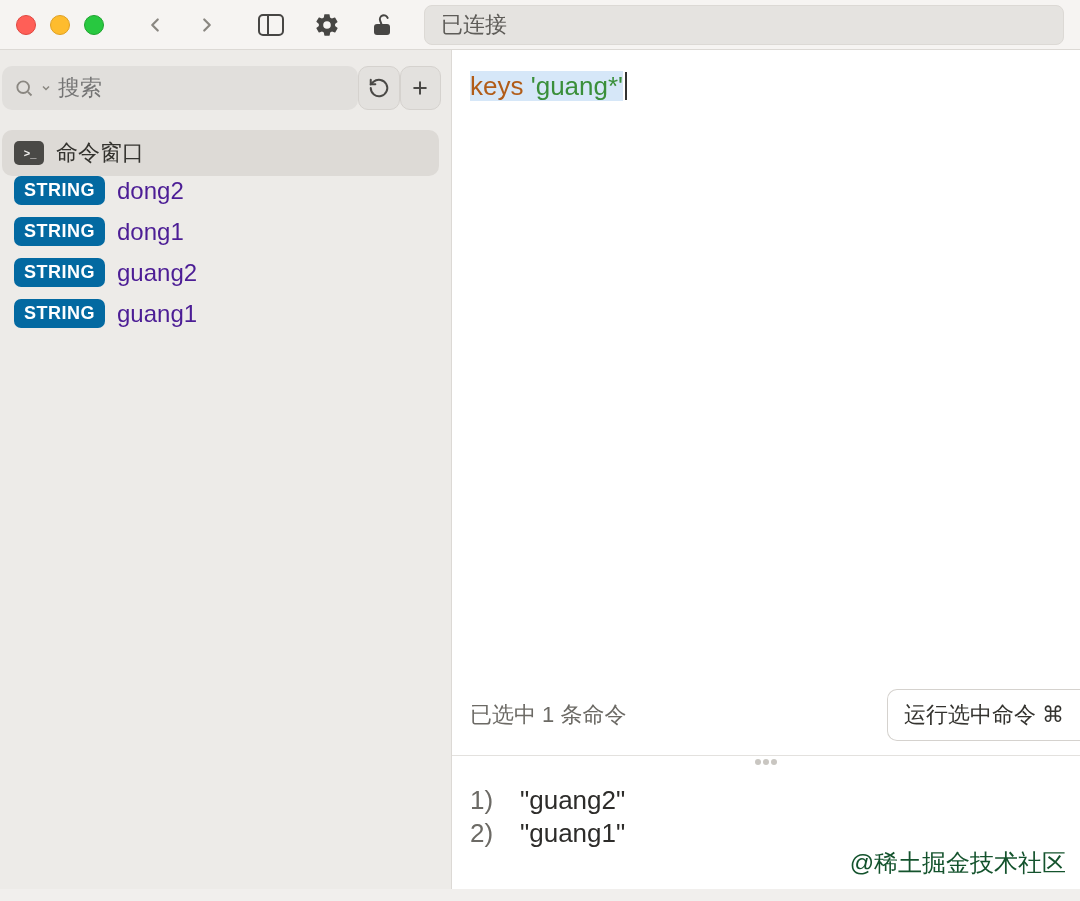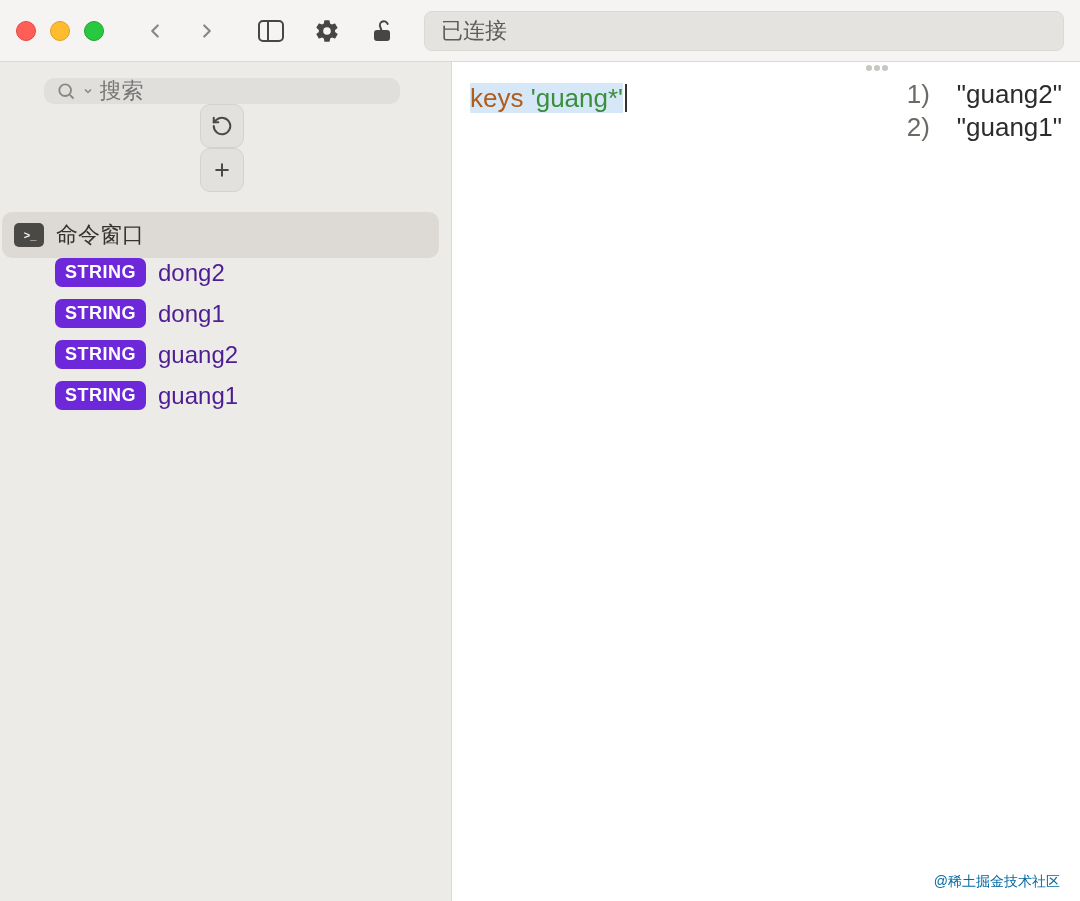--- a/index.html
+++ b/index.html
@@ -1,21 +1,21 @@
 <!DOCTYPE html>
 <html><head>
 <meta charset="utf-8">
 <style>
   * { box-sizing: border-box; margin: 0; padding: 0; font-family: -apple-system, "Helvetica Neue", Arial, sans-serif; }
   html, body { width: 1080px; height: 901px; overflow: hidden; }
   body { background: #f1efed; color: #333; }
 
   
   .titlebar {
-    height: 62px;
+    height: 50px;
     display: flex;
     align-items: center;
     padding: 0 16px;
     background: #f6f4f2;
     border-bottom: 1px solid #dcd9d5;
     gap: 10px;
   }
   .traffic-lights { display: flex; gap: 14px; margin-right: 30px; }
   .tl { width: 20px; height: 20px; border-radius: 50%; }
   .tl.red { background: #ff5f57; border: 1px solid #e04740; }
@@ -45,30 +45,29 @@
     width: 452px;
     background: #edebe8;
     border-right: 1px solid #dcd9d5;
     display: flex;
     flex-direction: column;
   }
   .editor-area {
     flex: 1;
     background: #fff;
     display: flex;
-    flex-direction: row;
+    flex-direction: column;
     position: relative;
   }
 
   
   .side-controls {
     display: flex;
     align-items: center;
     padding: 16px 10px 10px 2px;
-    flex-direction: column;
   }
   .search-box {
     flex: 1;
     height: 44px;
     background: #e1dfdc;
     border-radius: 10px;
     display: flex;
     align-items: center;
     padding: 0 12px;
     gap: 6px;
@@ -116,30 +115,29 @@
   .keys-header {
     padding: 36px 14px 10px 14px;
     color: #8f8c86;
     font-size: 22px;
     font-weight: 600;
   }
 
   .key-list { padding: 0 14px; display: flex; flex-direction: column; gap: 12px; }
   .key-row { display: flex; align-items: center; gap: 12px; font-size: 24px; }
   .type-badge {
-    background: #6d28d9;
+    background: #0369a1;
     color: #fff;
     font-weight: 700;
     font-size: 18px;
     letter-spacing: 0.5px;
     padding: 4px 10px;
     border-radius: 7px;
     min-width: 90px;
     text-align: left;
-    margin-left: 41px;
   }
   .key-name { color: #4c1d95; }
 
   
   .code-pane {
     flex: 1;
     padding: 18px 18px 0 18px;
     font-family: "SF Mono", Menlo, Consolas, monospace;
     font-size: 26px;
     line-height: 1.4;
@@ -182,24 +180,24 @@
     padding: 16px 18px 40px 18px;
     font-family: "SF Mono", Menlo, Consolas, monospace;
     font-size: 26px;
     line-height: 1.25;
     color: #2d2c2a;
   }
   .out-idx { color: #6c6a65; display:inline-block; width: 50px; }
 
   .watermark {
     position: absolute;
-    right: 20px;
+    right: 14px;
     bottom: 10px;
-    color: #0369a1;
-    font-size: 14px;
+    color: #14532d;
+    font-size: 24px;
   }
 </style>
 </head>
 <body>
 
 <div class="titlebar">
   <div class="traffic-lights">
     <div class="tl red"></div>
     <div class="tl yellow"></div>
     <div class="tl green"></div>
@@ -293,20 +291,27 @@
       <div class="key-row">
         <span class="type-badge">STRING</span>
         <span class="key-name">guang1</span>
       </div>
     </div>
   </div>
 
   <div class="editor-area">
     <div class="code-pane"><span class="kw">keys</span><span class="sp"> </span><span class="str">'guang*'</span><span class="caret"></span></div>
 
+    <div class="status-bar">
+      <span>已选中 1 条命令</span>
+      <div class="run-btn">
+        <span>运行选中命令</span>
+        <span>⌘</span>
+      </div>
+    </div>
 
     <div class="split-handle">
       <span class="dot"></span>
         <span class="dot"></span>
         <span class="dot"></span>
     </div>
 
     <div class="output-pane">
       <div>
         <span class="out-idx">1)</span><span>"guang2"</span>

